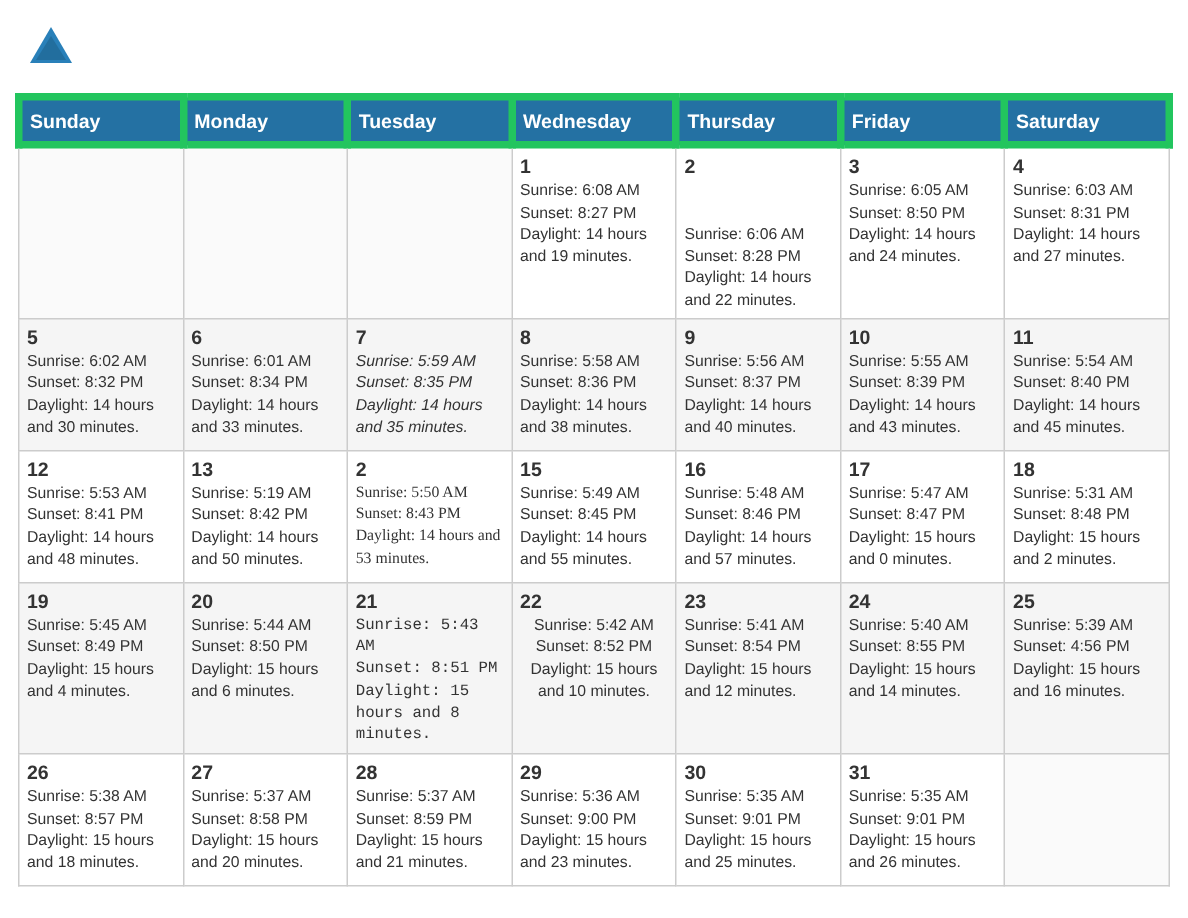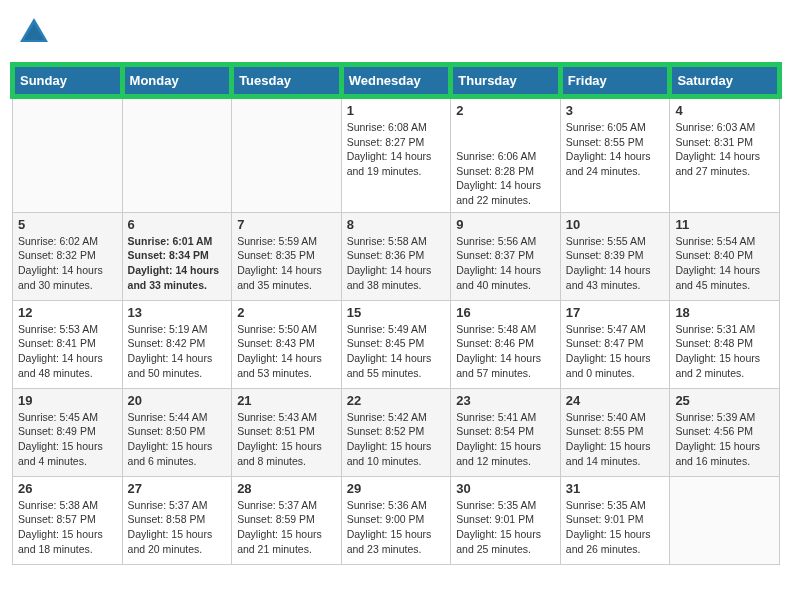--- a/index.html
+++ b/index.html
@@ -132,46 +132,46 @@
         </td>
         <td>
           <div class="day-num">2</div>
           <div class="cell-info" style="white-space: pre-line; margin-top: 31px;">Sunrise: 6:06 AM
 Sunset: 8:28 PM
 Daylight: 14 hours and 22 minutes.</div>
         </td>
         <td>
           <div class="day-num">3</div>
           <div class="cell-info" style="white-space: pre-line;">Sunrise: 6:05 AM
-Sunset: 8:55 PM
+Sunset: 8:50 PM
 Daylight: 14 hours and 24 minutes.</div>
         </td>
         <td>
           <div class="day-num">4</div>
           <div class="cell-info" style="white-space: pre-line;">Sunrise: 6:03 AM
 Sunset: 8:31 PM
 Daylight: 14 hours and 27 minutes.</div>
         </td>
       </tr>
       <tr>
         <td>
           <div class="day-num">5</div>
           <div class="cell-info" style="white-space: pre-line;">Sunrise: 6:02 AM
 Sunset: 8:32 PM
 Daylight: 14 hours and 30 minutes.</div>
         </td>
         <td>
           <div class="day-num">6</div>
-          <div class="cell-info" style="white-space: pre-line; font-weight: bold;">Sunrise: 6:01 AM
+          <div class="cell-info" style="white-space: pre-line;">Sunrise: 6:01 AM
 Sunset: 8:34 PM
 Daylight: 14 hours and 33 minutes.</div>
         </td>
         <td>
           <div class="day-num">7</div>
-          <div class="cell-info" style="white-space: pre-line;">Sunrise: 5:59 AM
+          <div class="cell-info" style="white-space: pre-line; font-style: italic;">Sunrise: 5:59 AM
 Sunset: 8:35 PM
 Daylight: 14 hours and 35 minutes.</div>
         </td>
         <td>
           <div class="day-num">8</div>
           <div class="cell-info" style="white-space: pre-line;">Sunrise: 5:58 AM
 Sunset: 8:36 PM
 Daylight: 14 hours and 38 minutes.</div>
         </td>
         <td>
@@ -201,21 +201,21 @@
 Daylight: 14 hours and 48 minutes.</div>
         </td>
         <td>
           <div class="day-num">13</div>
           <div class="cell-info" style="white-space: pre-line;">Sunrise: 5:19 AM
 Sunset: 8:42 PM
 Daylight: 14 hours and 50 minutes.</div>
         </td>
         <td>
           <div class="day-num">2</div>
-          <div class="cell-info" style="white-space: pre-line;">Sunrise: 5:50 AM
+          <div class="cell-info" style="white-space: pre-line; font-family: Liberation Serif, serif;">Sunrise: 5:50 AM
 Sunset: 8:43 PM
 Daylight: 14 hours and 53 minutes.</div>
         </td>
         <td>
           <div class="day-num">15</div>
           <div class="cell-info" style="white-space: pre-line;">Sunrise: 5:49 AM
 Sunset: 8:45 PM
 Daylight: 14 hours and 55 minutes.</div>
         </td>
         <td>
@@ -245,27 +245,27 @@
 Daylight: 15 hours and 4 minutes.</div>
         </td>
         <td>
           <div class="day-num">20</div>
           <div class="cell-info" style="white-space: pre-line;">Sunrise: 5:44 AM
 Sunset: 8:50 PM
 Daylight: 15 hours and 6 minutes.</div>
         </td>
         <td>
           <div class="day-num">21</div>
-          <div class="cell-info" style="white-space: pre-line;">Sunrise: 5:43 AM
+          <div class="cell-info" style="white-space: pre-line; font-family: Liberation Mono, monospace;">Sunrise: 5:43 AM
 Sunset: 8:51 PM
 Daylight: 15 hours and 8 minutes.</div>
         </td>
         <td>
           <div class="day-num">22</div>
-          <div class="cell-info" style="white-space: pre-line;">Sunrise: 5:42 AM
+          <div class="cell-info" style="white-space: pre-line; text-align: center;">Sunrise: 5:42 AM
 Sunset: 8:52 PM
 Daylight: 15 hours and 10 minutes.</div>
         </td>
         <td>
           <div class="day-num">23</div>
           <div class="cell-info" style="white-space: pre-line;">Sunrise: 5:41 AM
 Sunset: 8:54 PM
 Daylight: 15 hours and 12 minutes.</div>
         </td>
         <td>

